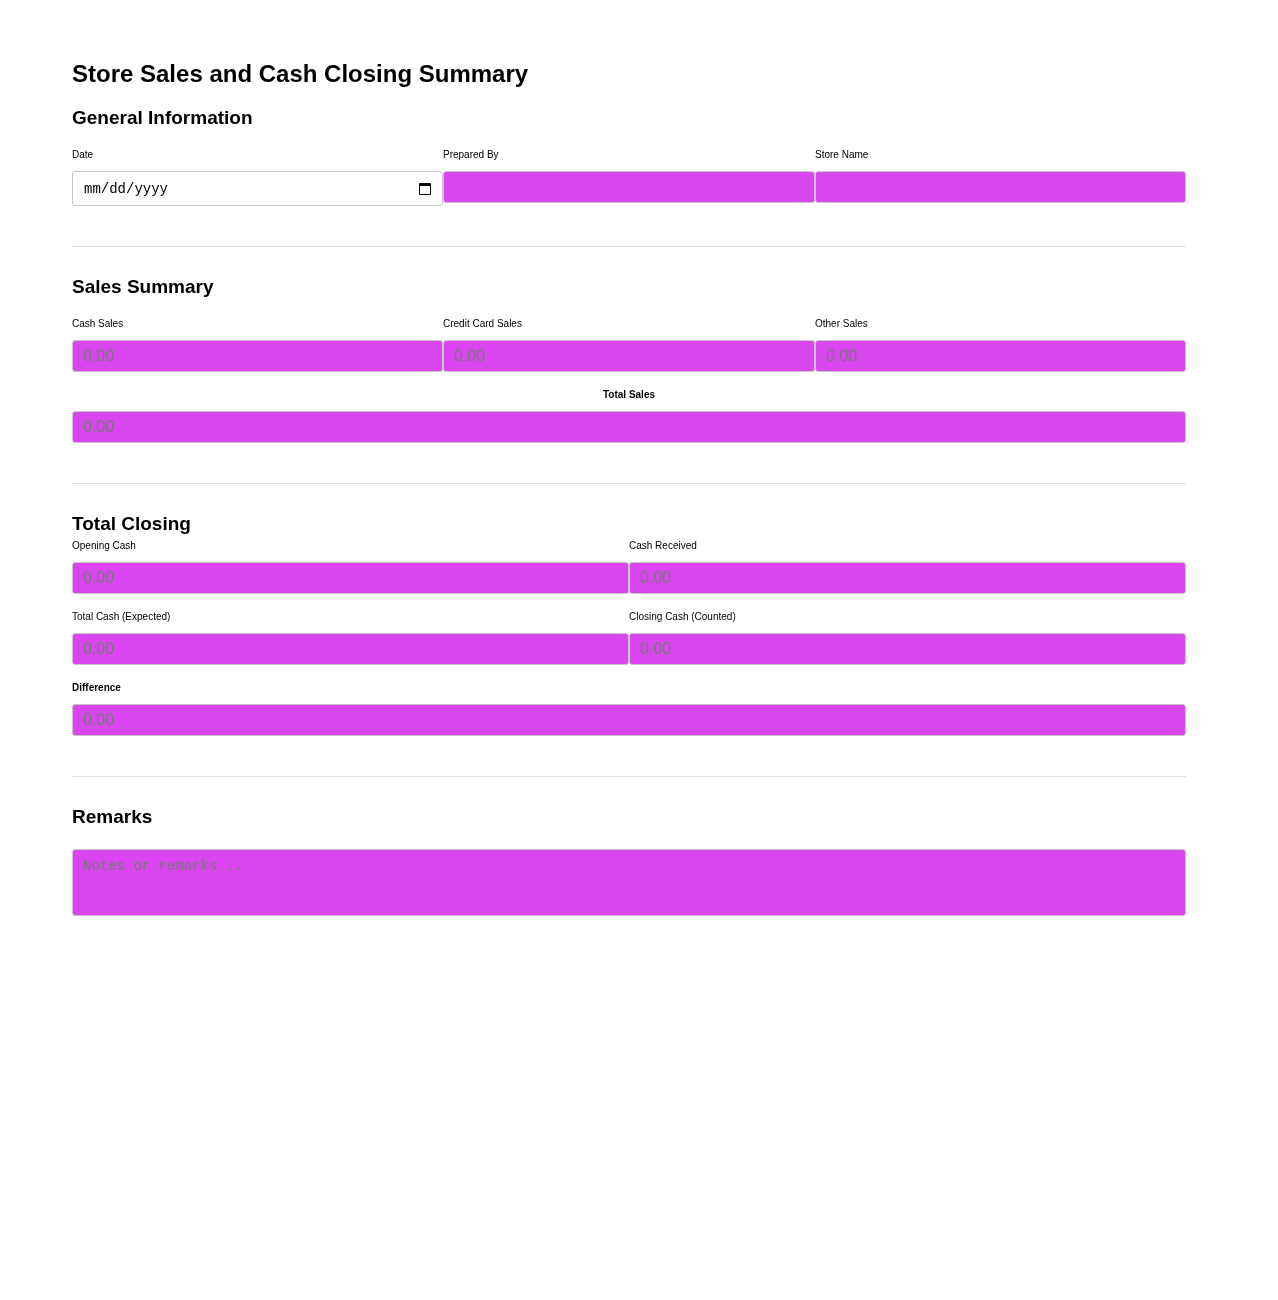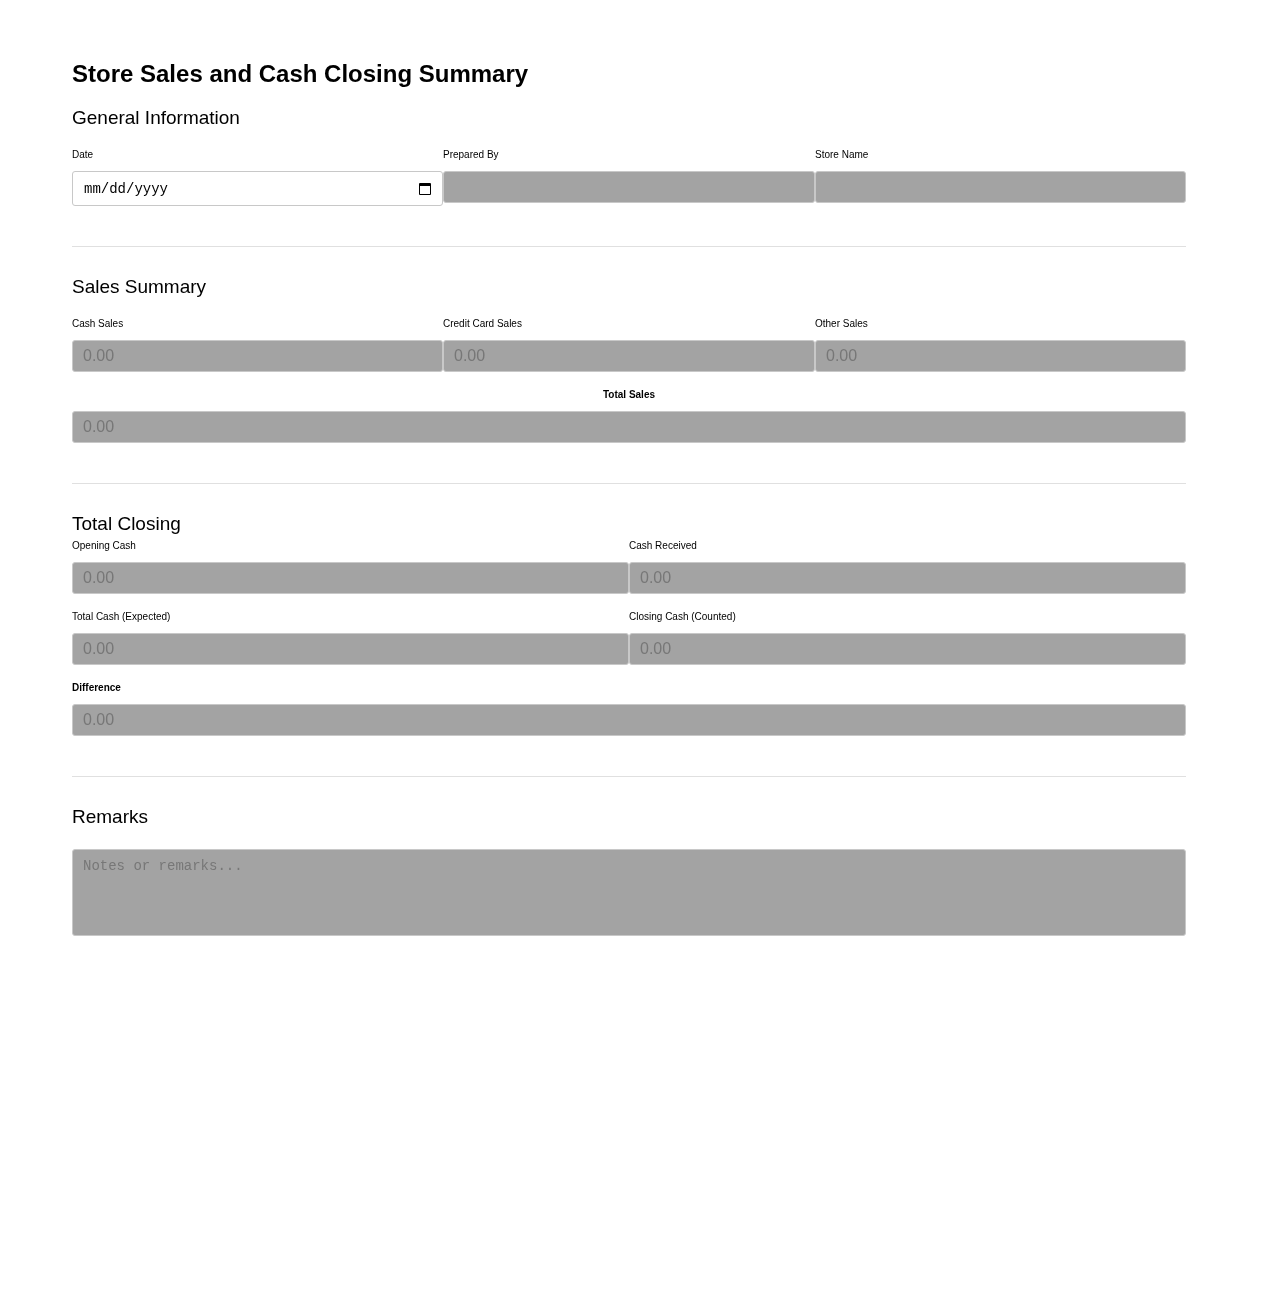--- a/index.html
+++ b/index.html
@@ -4,50 +4,50 @@
   <style>
     html, body { margin: 0; padding: 0; background: #ffffff; }
     body {
       width: 1278px; height: 1300px;
       font-family: "Liberation Sans", sans-serif;
       color: #000;
       position: relative;
     }
     .container { position: absolute; left: 72px; top: 58px; width: 1114px; }
     h1 { font-size: 24px; font-weight: bold; margin: 0; line-height: 32px; }
-    h2 { font-size: 19px; font-weight: normal; margin: 0; line-height: 24px; }
+    h2 { font-size: 19px; font-weight: bold; margin: 0; line-height: 24px; }
     .label { font-size: 10px; line-height: 20px; display: block; }
     .label.bold { font-weight: bold; }
     .field { box-sizing: border-box; }
     input.inp, textarea.inp {
       box-sizing: border-box;
       width: 100%;
       height: 32px;
       border: 1px solid #c8c8c8;
       border-radius: 3px;
       padding: 0 10px;
       font-family: "Liberation Sans", sans-serif;
       font-size: 16px;
       color: #000;
-      background: #a3a3a3;
+      background: #d946ef;
       outline: none;
       display: block;
     }
     input.inp::placeholder { color: #777; }
     .date-box {
       box-sizing: border-box; width: 100%; height: 35px;
       border: 1px solid #c8c8c8; border-radius: 3px;
       display: flex; align-items: center; justify-content: space-between;
       padding: 0 11px 0 11px;
       font-family: "Liberation Mono", monospace; font-size: 14px; color: #000;
     }
     .cal-icon { width: 12px; height: 13px; position: relative; }
     .cal-icon .b { position: absolute; left: 0; top: 1px; width: 12px; height: 12px; box-sizing: border-box; border: 1.6px solid #000; border-top-width: 3px; border-radius: 1px; }
     textarea.inp {
-      height: 87px; padding: 8px 10px; resize: none;
+      height: 67px; padding: 8px 10px; resize: none;
       font-family: "Liberation Mono", monospace; font-size: 14px;
     }
     textarea.inp::placeholder { color: #777; }
     .row3 { display: grid; grid-template-columns: 371px 372px 371px; }
     .row2 { display: grid; grid-template-columns: 557px 557px; }
     hr.divider { border: 0; border-top: 1px solid #e0e0e0; margin: 0; height: 0; }
   </style>
 </head>
 <body>
 

